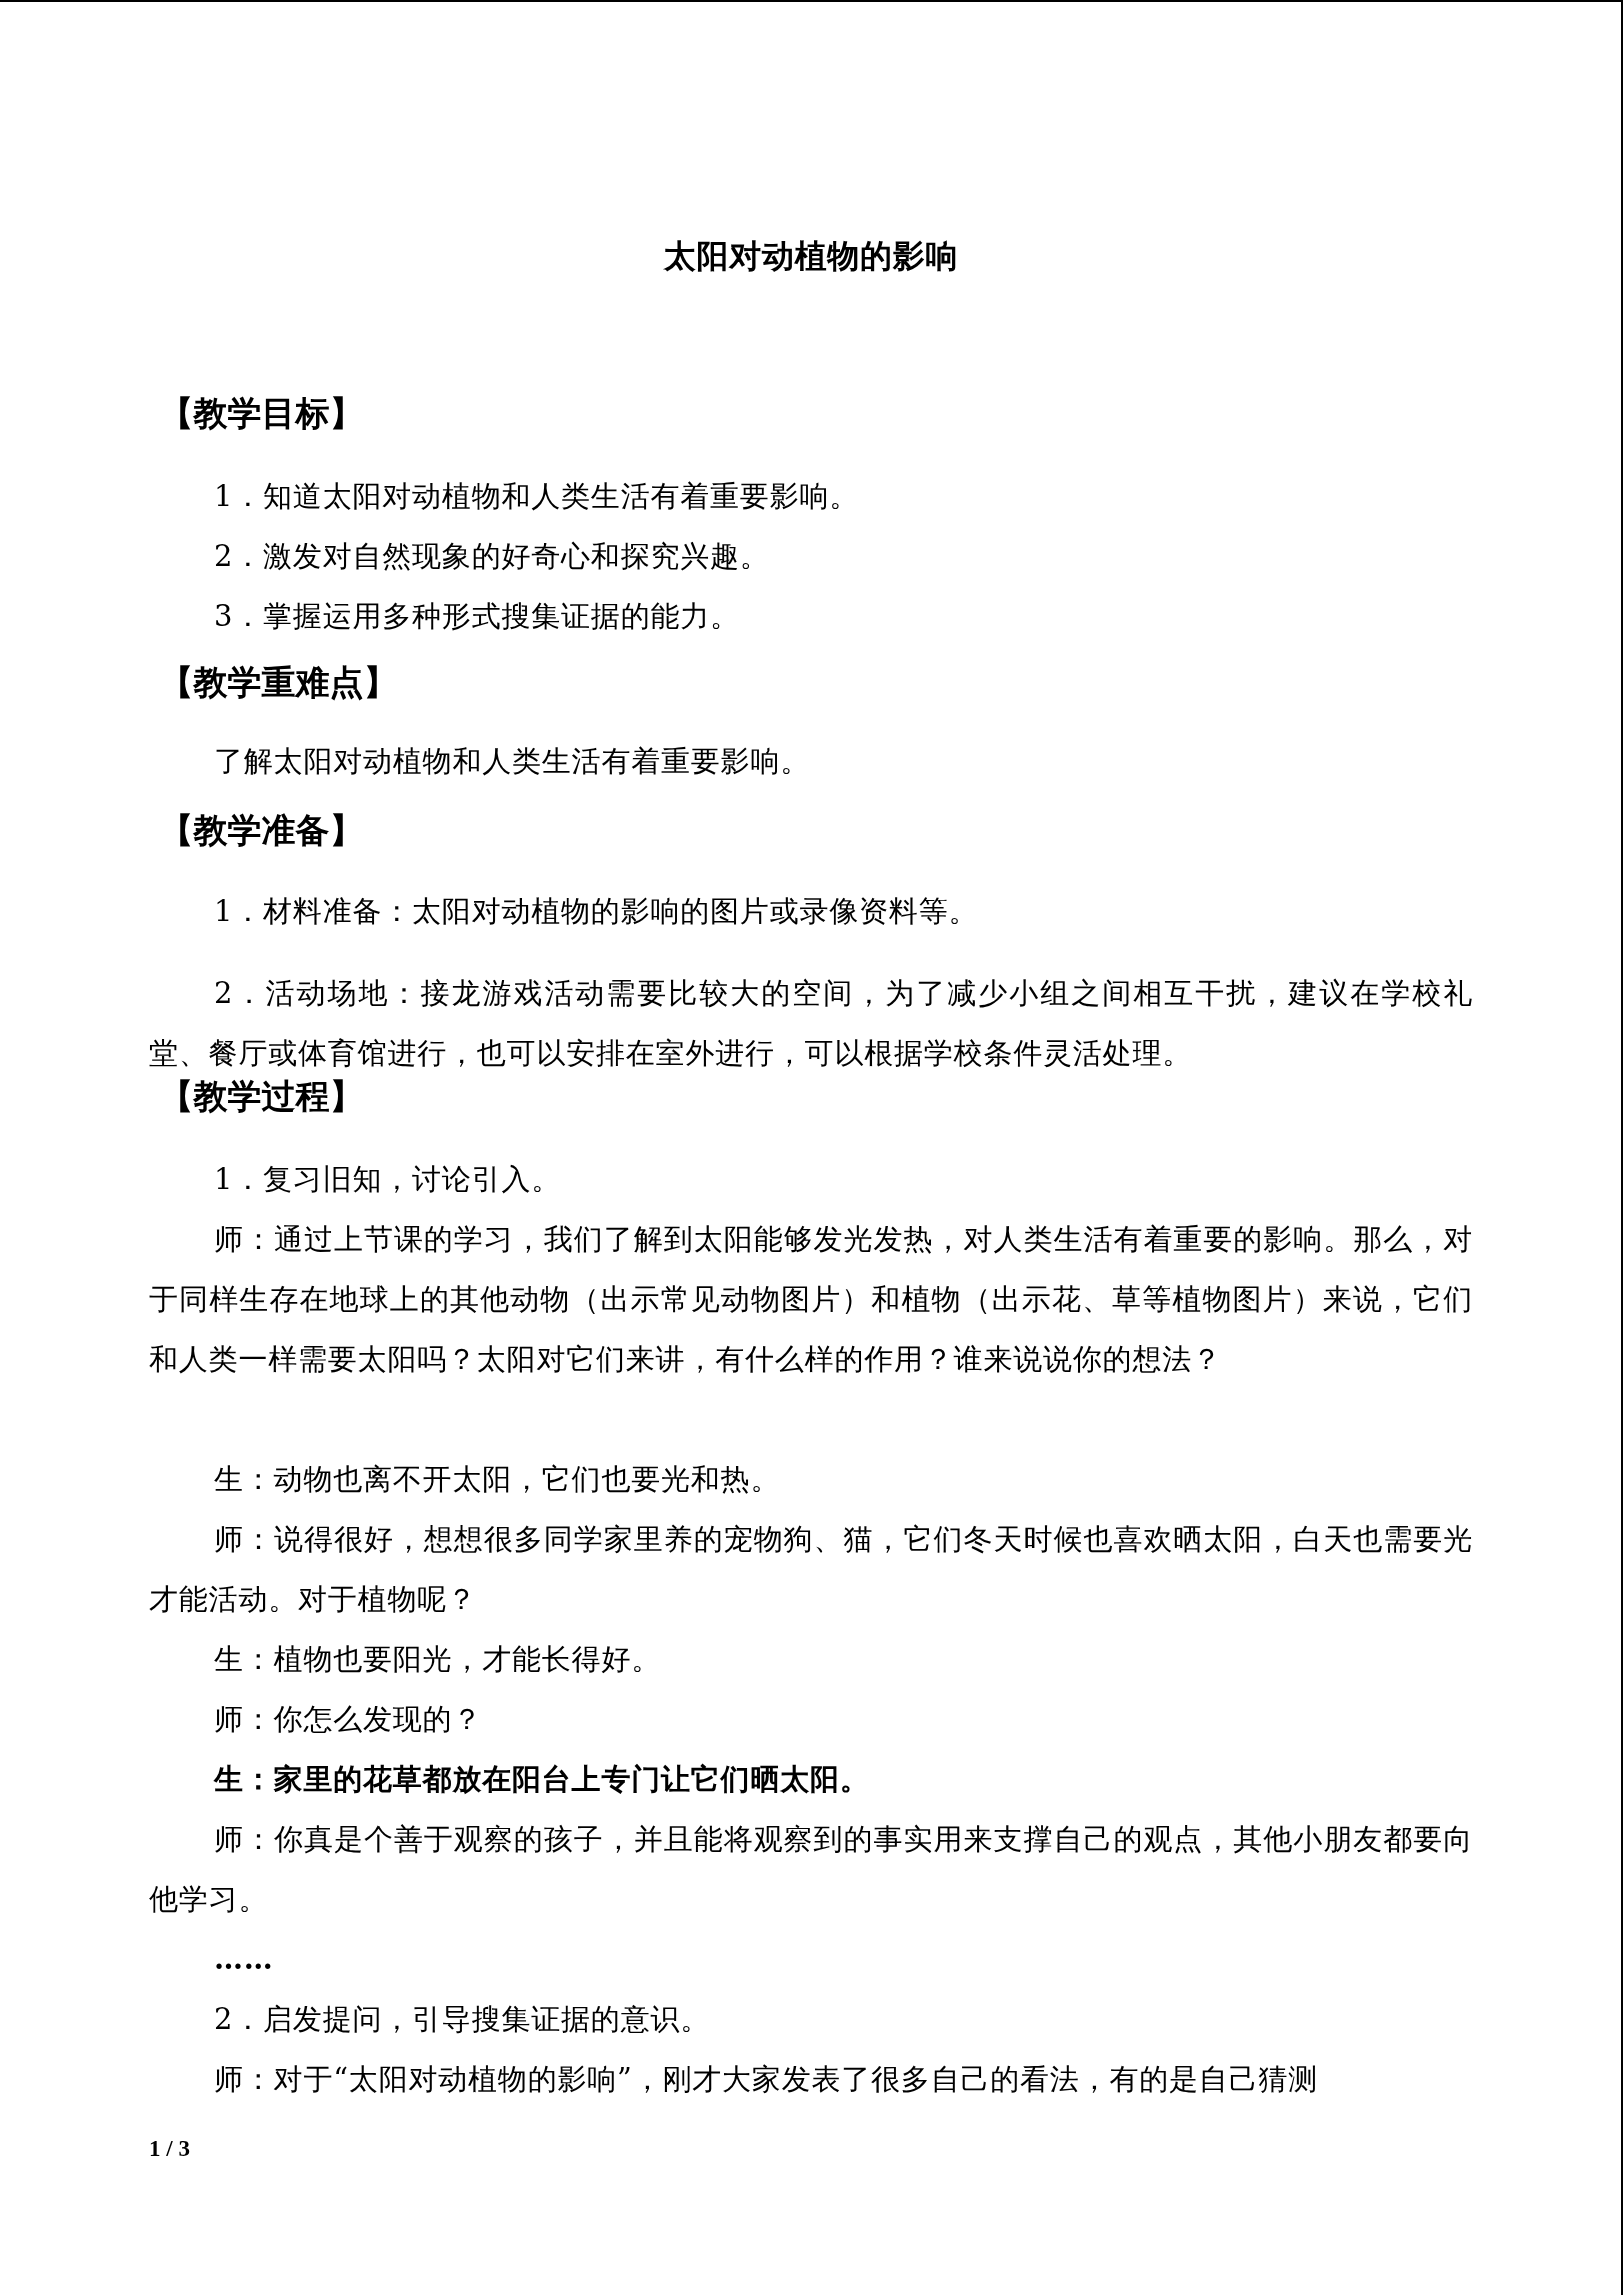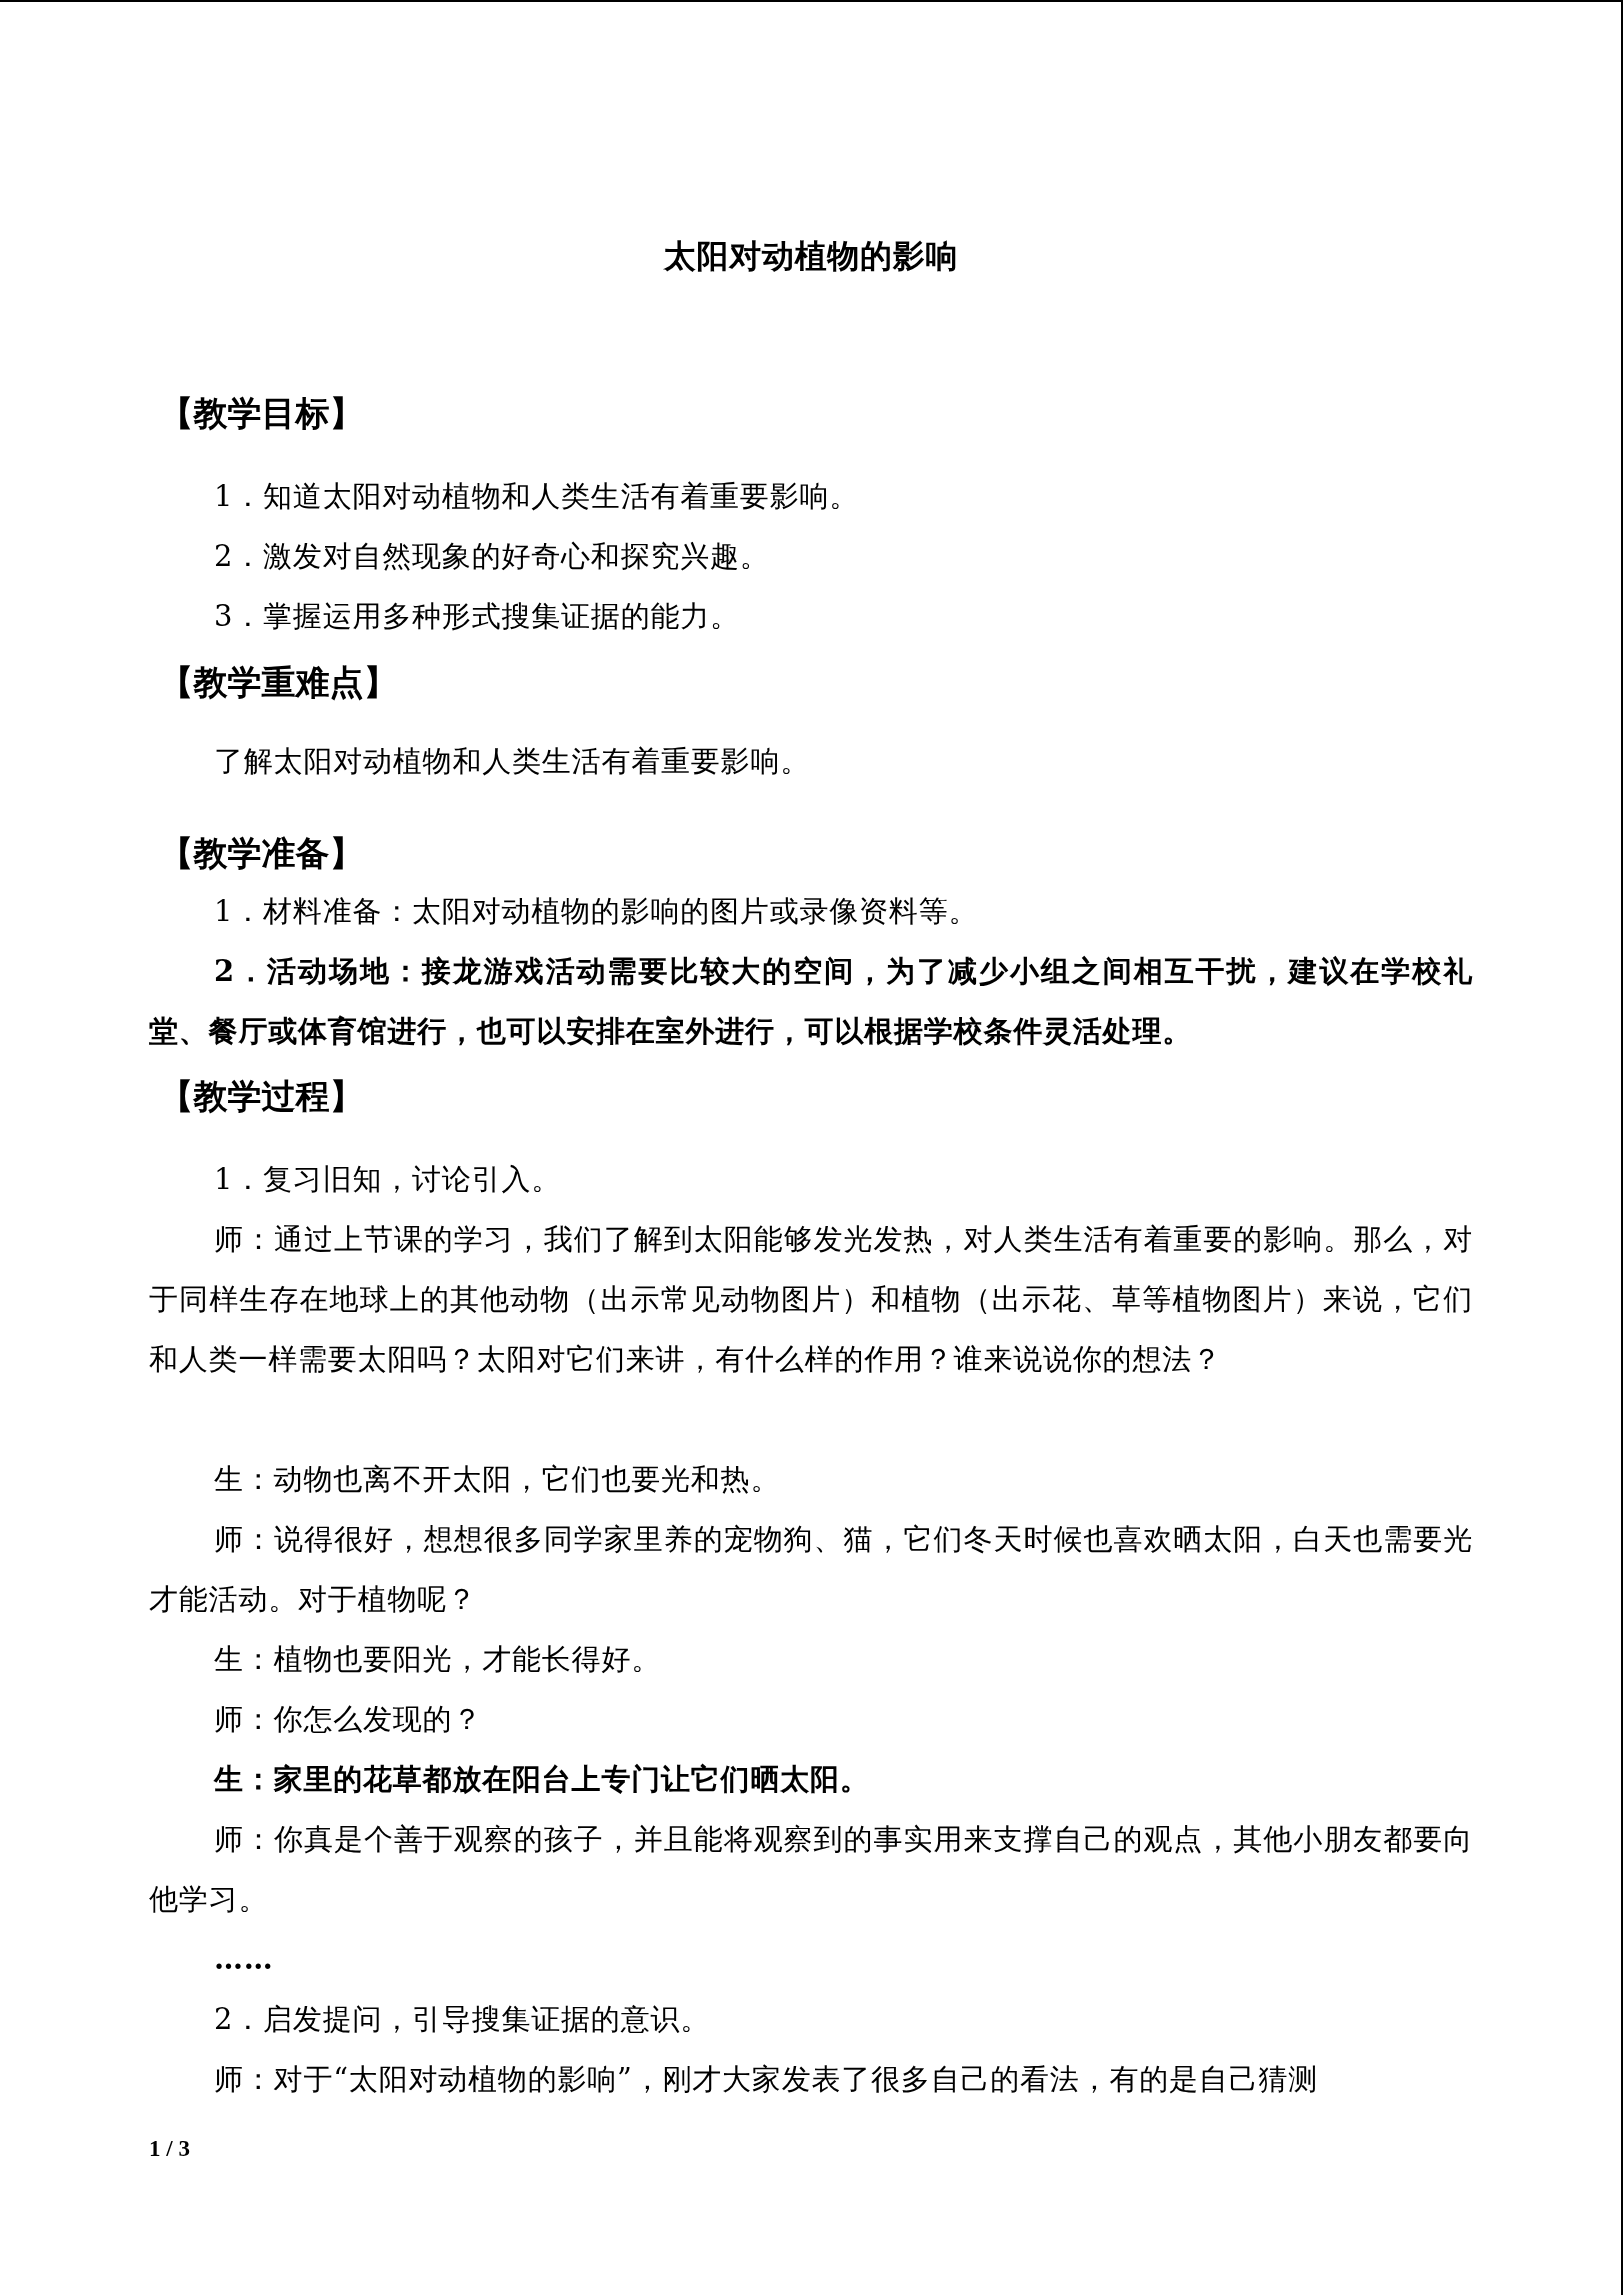--- a/index.html
+++ b/index.html
@@ -75,23 +75,23 @@
   <div class="doc-title">太阳对动植物的影响</div>
 
   <div class="section-heading" style="top:387px;">【教学目标】</div>
   <div class="para" style="top:464px;">1．知道太阳对动植物和人类生活有着重要影响。</div>
   <div class="para" style="top:524px;">2．激发对自然现象的好奇心和探究兴趣。</div>
   <div class="para" style="top:584px;">3．掌握运用多种形式搜集证据的能力。</div>
 
   <div class="section-heading" style="top:656px;">【教学重难点】</div>
   <div class="para" style="top:732px;font-family:Liberation Mono, monospace;">了解太阳对动植物和人类生活有着重要影响。</div>
 
-  <div class="section-heading" style="top:804px;margin-top:23px;">【教学准备】</div>
+  <div class="section-heading" style="top:804px;">【教学准备】</div>
   <div class="para" style="top:879px;">1．材料准备：太阳对动植物的影响的图片或录像资料等。</div>
-  <div class="para" style="top:939px;font-weight:bold;">2．活动场地：接龙游戏活动需要比较大的空间，为了减少小组之间相互干扰，建议在学校礼堂、餐厅或体育馆进行，也可以安排在室外进行，可以根据学校条件灵活处理。</div>
+  <div class="para" style="top:961px;">2．活动场地：接龙游戏活动需要比较大的空间，为了减少小组之间相互干扰，建议在学校礼堂、餐厅或体育馆进行，也可以安排在室外进行，可以根据学校条件灵活处理。</div>
 
   <div class="section-heading" style="top:1070px;">【教学过程】</div>
   <div class="para" style="top:1147px;">1．复习旧知，讨论引入。</div>
   <div class="para" style="top:1207px;">师：通过上节课的学习，我们了解到太阳能够发光发热，对人类生活有着重要的影响。那么，对于同样生存在地球上的其他动物（出示常见动物图片）和植物（出示花、草等植物图片）来说，它们和人类一样需要太阳吗？太阳对它们来讲，有什么样的作用？谁来说说你的想法？</div>
   <div class="para" style="top:1447px;">生：动物也离不开太阳，它们也要光和热。</div>
   <div class="para" style="top:1507px;">师：说得很好，想想很多同学家里养的宠物狗、猫，它们冬天时候也喜欢晒太阳，白天也需要光才能活动。对于植物呢？</div>
   <div class="para" style="top:1627px;">生：植物也要阳光，才能长得好。</div>
   <div class="para" style="top:1687px;">师：你怎么发现的？</div>
   <div class="para" style="top:1747px;font-weight:bold;">生：家里的花草都放在阳台上专门让它们晒太阳。</div>
   <div class="para" style="top:1807px;">师：你真是个善于观察的孩子，并且能将观察到的事实用来支撑自己的观点，其他小朋友都要向他学习。</div>

